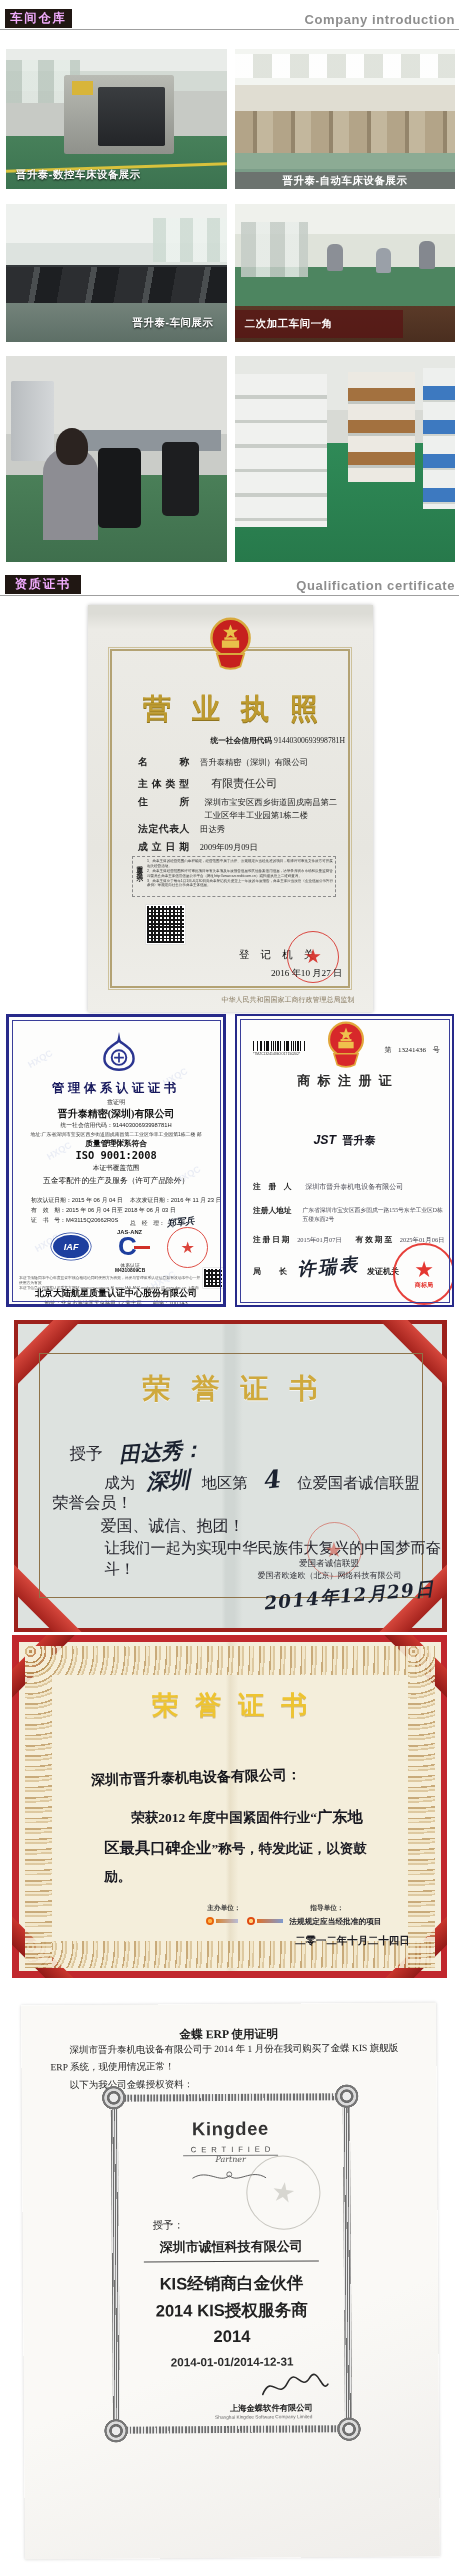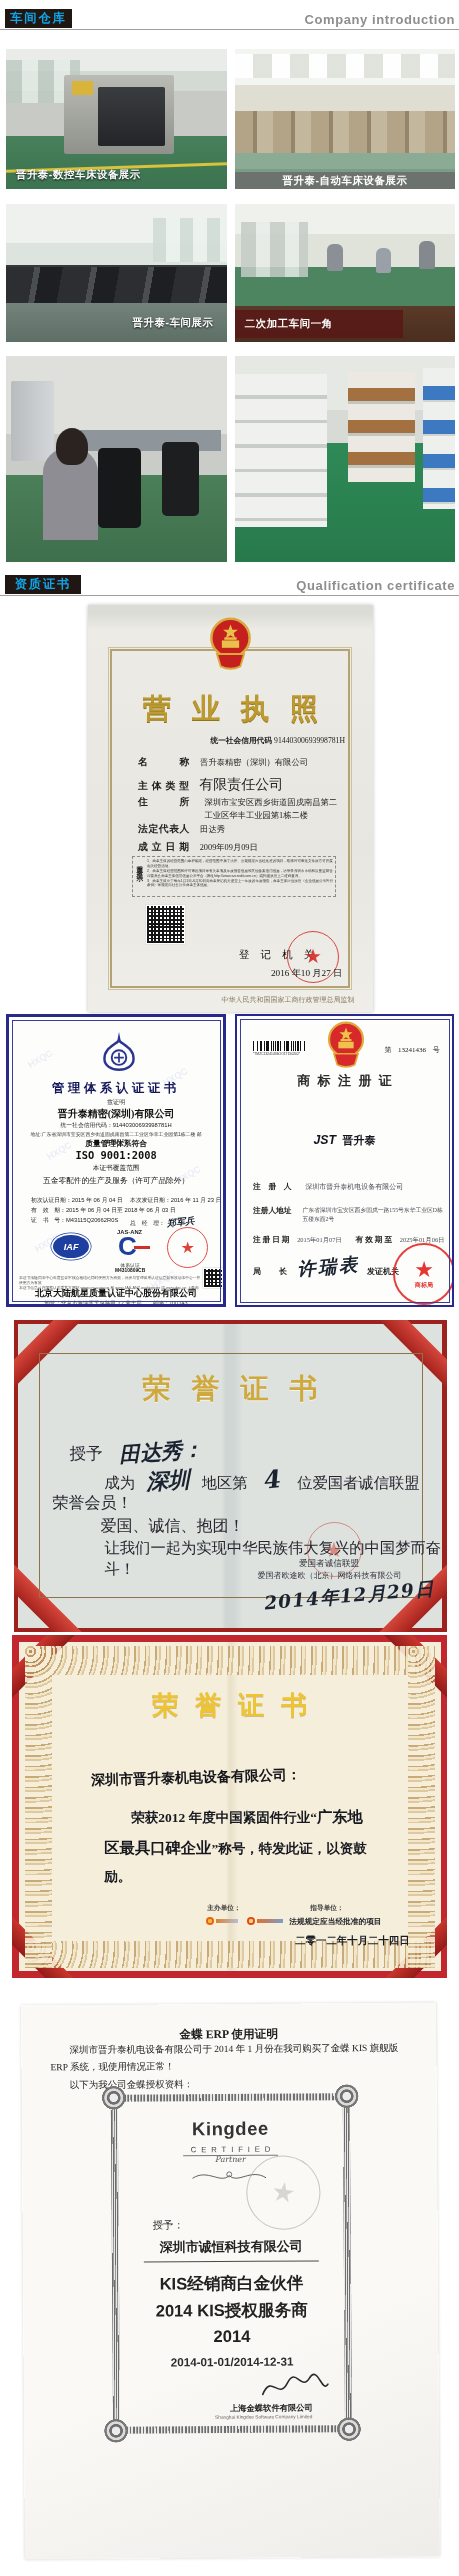--- a/index.html
+++ b/index.html
@@ -3,21 +3,21 @@
 <meta charset="utf-8">
 <style>
   html,body{margin:0;padding:0;background:#fff}
   #page{position:relative;width:460px;height:2576px;background:#fff;overflow:hidden;
         font-family:"Liberation Sans",sans-serif;color:#222}
   .abs{position:absolute}
   .sf{font-family:"Liberation Serif",serif}
   .hand{font-family:"DejaVu Serif",serif;font-style:italic;color:#1b2230}
   .ctr{left:0;right:0;text-align:center}
   
-  .sec-box{position:absolute;background:#201713;color:#0ea5e9;font-weight:bold;font-size:12.3px;
+  .sec-box{position:absolute;background:#201713;color:#f0abfc;font-weight:bold;font-size:12.3px;
            letter-spacing:1.8px;display:flex;align-items:center;justify-content:center}
   .sec-en{position:absolute;color:#8e8e8e;font-weight:bold;font-size:13px;letter-spacing:0.6px}
   .sec-line{position:absolute;left:0;width:460px;height:1.2px;background:#9f9f9f}
   
   .photo{position:absolute;overflow:hidden;background:#cfd2cd}
   .photo .ov{position:absolute}
   .cap{position:absolute;color:#fff;font-weight:bold;font-size:10.4px;letter-spacing:0.6px;
        text-shadow:0 0.6px 1.8px rgba(0,0,0,.85)}
   .capbar{position:absolute;color:#fff;font-weight:bold;font-size:10.4px;letter-spacing:0.6px;
           display:flex;align-items:center}
@@ -131,21 +131,21 @@
     <div class="abs" style="top:131px;right:28px;font-size:7.7px;font-weight:bold;color:#1c1c1c">
       <span>统一社会信用代码</span>
       <span class="sf" style="font-weight:normal">91440300693998781H</span>
     </div>
     <div class="abs" style="left:50px;top:151px;width:216px">
       <span style="font-size:9.8px;font-weight:bold;letter-spacing:0.6px">名　　　称</span>
       <span class="sf" style="font-size:8.3px;margin-left:7.4px">晋升泰精密（深圳）有限公司</span>
     </div>
     <div class="abs" style="left:50px;top:171px;width:216px">
       <span style="font-size:9.8px;font-weight:bold;letter-spacing:0.6px">主 体 类 型</span>
-      <span class="sf" style="font-size:14px;margin-left:7px">有限责任公司</span>
+      <span class="sf" style="font-size:11px;margin-left:19px">有限责任公司</span>
     </div>
     <div class="abs" style="left:50px;top:191px;width:216px;display:flex">
       <span style="font-size:9.8px;font-weight:bold;letter-spacing:0.6px;flex:0 0 59px">住　　　所</span>
       <span class="sf" style="font-size:8.3px;margin-left:7.4px;width:140px;line-height:1.6">深圳市宝安区西乡街道固戍南昌第二工业区华丰工业园第1栋二楼</span>
     </div>
     <div class="abs" style="left:50px;top:218px;width:216px">
       <span style="font-size:9.8px;font-weight:bold;letter-spacing:0.6px">法定代表人</span>
       <span class="sf" style="font-size:8.3px;margin-left:7.4px">田达秀</span>
     </div>
     <div class="abs" style="left:50px;top:236px;width:216px">

